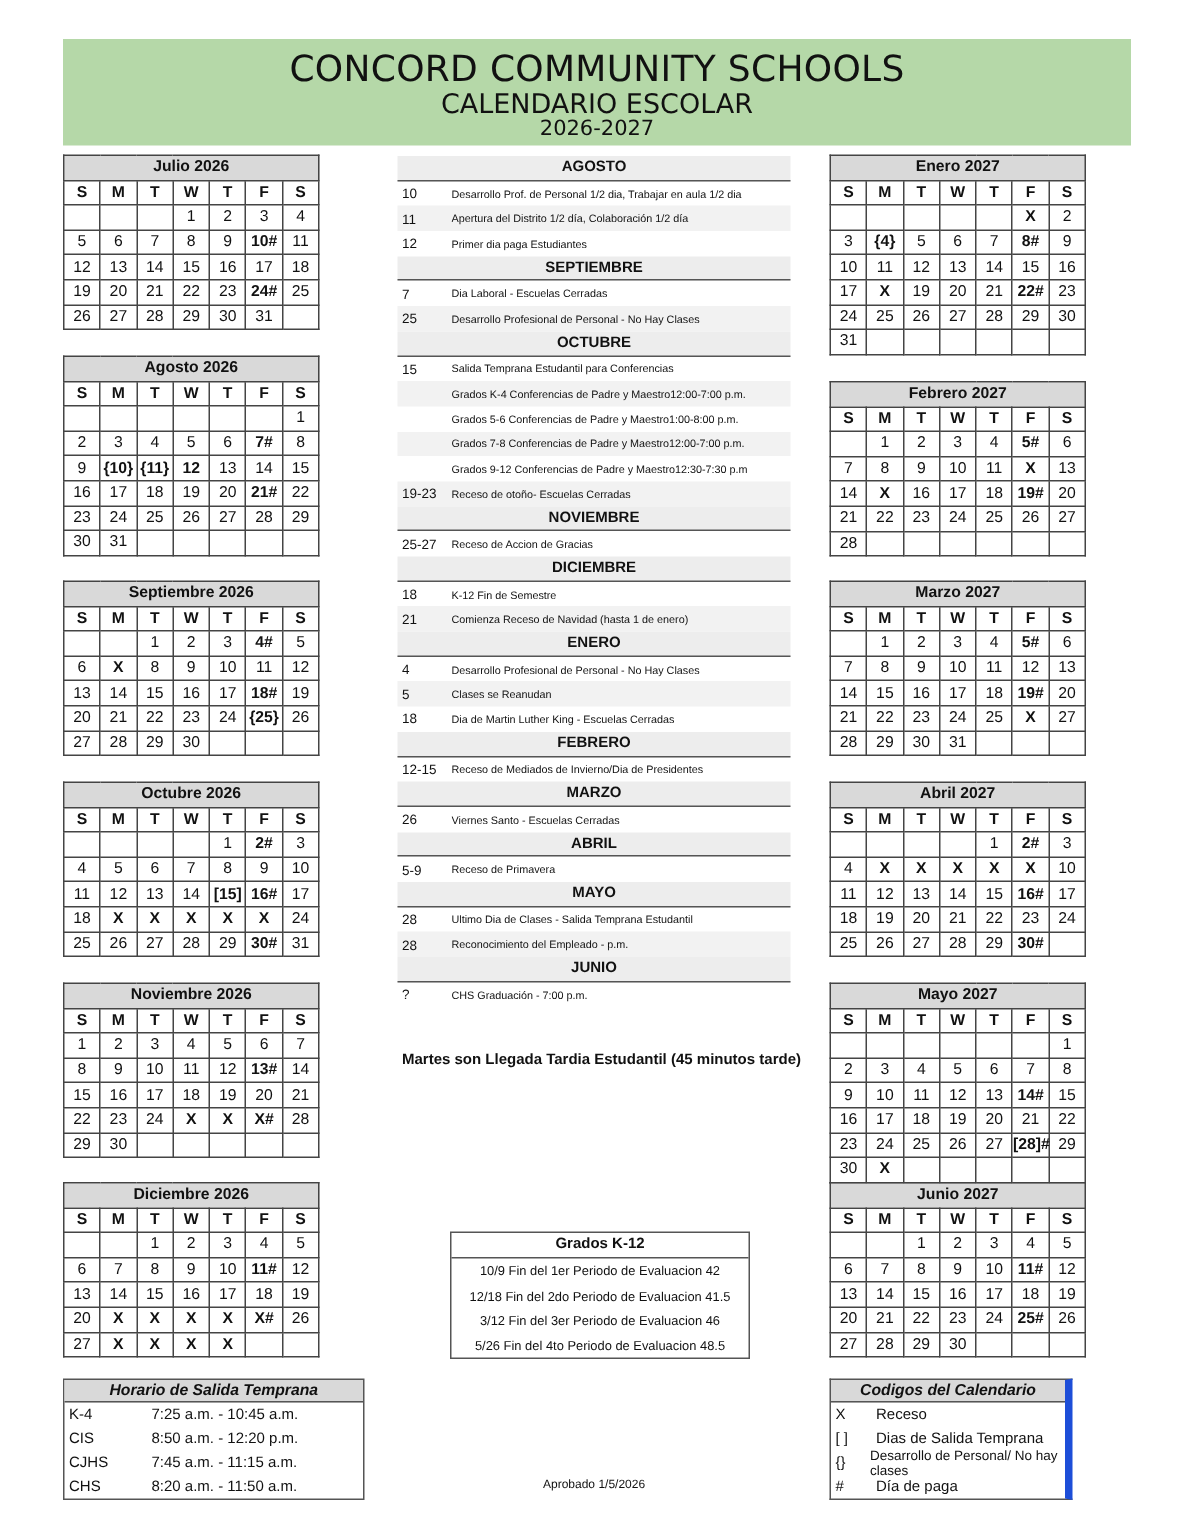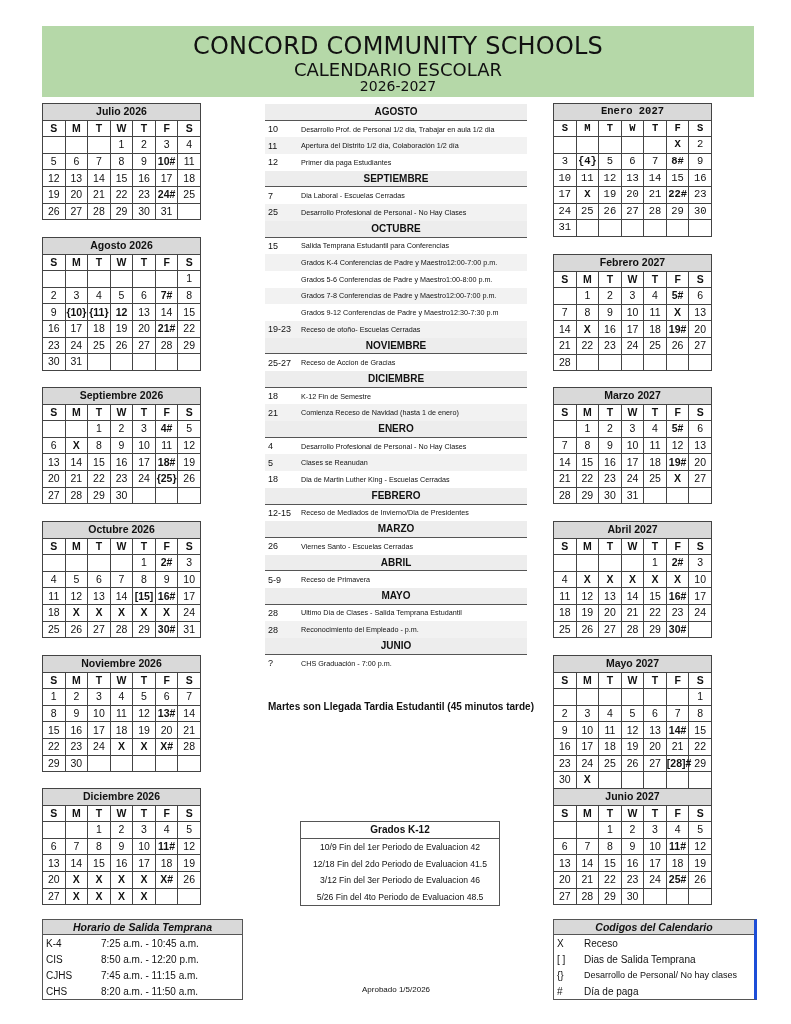--- a/index.html
+++ b/index.html
@@ -4,21 +4,21 @@
 <style>
   * { box-sizing: border-box; margin: 0; padding: 0; }
   html, body { width: 791px; height: 1024px; background: #ffffff; overflow: hidden; }
   body { font-family: "Liberation Sans", sans-serif; color: #111; position: relative; }
 
   .banner { position: absolute; left: 42px; top: 26px; width: 712px; height: 71px; background: #b5d8a8; text-align: center; }
   .banner .t1 { font-size: 24px; letter-spacing: 0.2px; margin-top: 6px; line-height: 28px; font-family: "DejaVu Sans", sans-serif; font-weight: normal; }
   .banner .t2 { font-size: 18px; line-height: 17px; margin-top: 1px; font-family: "DejaVu Sans", sans-serif; }
   .banner .t3 { font-size: 14px; line-height: 16px; font-family: "DejaVu Sans", sans-serif; }
 
-  table.cal { position: absolute; border-collapse: collapse; width: 159px; font-size: 10.5px; table-layout: fixed; }
+  table.cal { position: absolute; border-collapse: collapse; width: 171px; font-size: 10.5px; table-layout: fixed; }
   table.cal td, table.cal th { border: 1px solid #444; height: 16.6px; text-align: center; padding: 0; line-height: 15px; }
   table.cal th.mh { background: #d9d9d9; font-weight: bold; font-size: 10.5px; }
   table.cal th.dh { font-weight: bold; background: #fff; }
   table.cal td.b { font-weight: bold; }
 
   .events { position: absolute; left: 265px; top: 104px; width: 262px; font-size: 7.2px; }
   .ev-head { background: #ededed; text-align: center; font-weight: bold; font-size: 10px; height: 16.7px; line-height: 16px; border-bottom: 1px solid #555; }
   .ev-row { display: flex; height: 16.7px; align-items: center; }
   .ev-row .d { width: 36px; font-size: 9px; padding-left: 3px; }
   .ev-row .x { flex: 1; white-space: nowrap; overflow: hidden; }
@@ -414,21 +414,21 @@
           <td>27</td>
           <td class="b">X</td>
           <td class="b">X</td>
           <td class="b">X</td>
           <td class="b">X</td>
           <td></td>
           <td></td>
         </tr>
       </tbody>
     </table>
-    <table class="cal" style="left: 553px; top: 103px; font-family: Liberation Mono, monospace;">
+    <table class="cal" style="left: 553px; top: 103px;">
       <tbody>
         <tr>
           <th class="mh" colspan="7">Enero 2027</th>
         </tr>
         <tr>
           <th class="dh">S</th>
           <th class="dh">M</th>
           <th class="dh">T</th>
           <th class="dh">W</th>
           <th class="dh">T</th>
@@ -938,21 +938,21 @@
       <span>7:45 a.m. - 11:15 a.m.</span>
     </div>
   <div class="lr">
       <span class="k" style="width:58px">CHS</span>
       <span>8:20 a.m. - 11:50 a.m.</span>
     </div>
 </div>
 
 <div class="approved">Aprobado 1/5/2026</div>
 
-<div class="legend" style="left:553px; top:919px; width:204px; border-right:3px solid #1d4ed8;">
+<div class="legend" style="left:553px; top:919px; width:162px; border-right:5px solid #1d4ed8;">
   <div class="lh">Codigos del Calendario</div>
   <div class="lr">
       <span class="k" style="width:30px">X</span>
       <span>Receso</span>
     </div>
   <div class="lr">
       <span class="k" style="width:30px">[ ]</span>
       <span>Dias de Salida Temprana</span>
     </div>
   <div class="lr">

